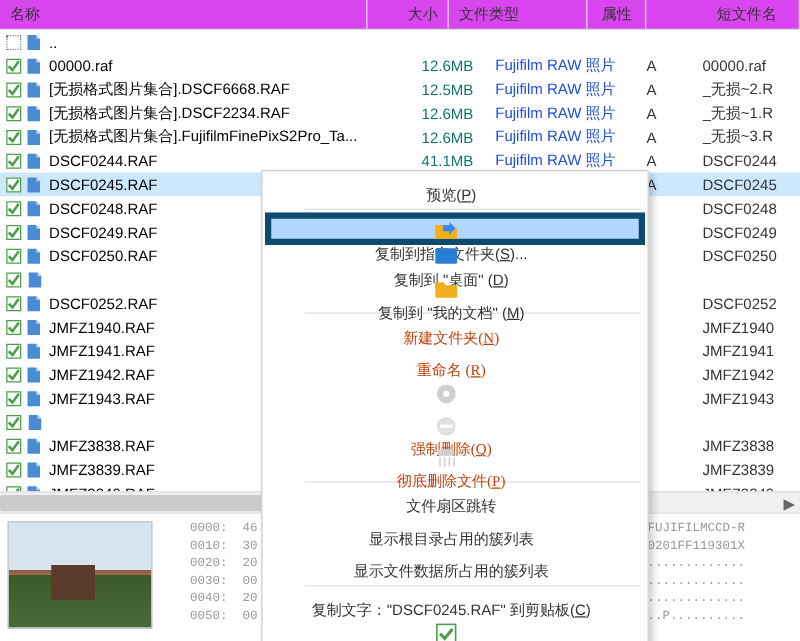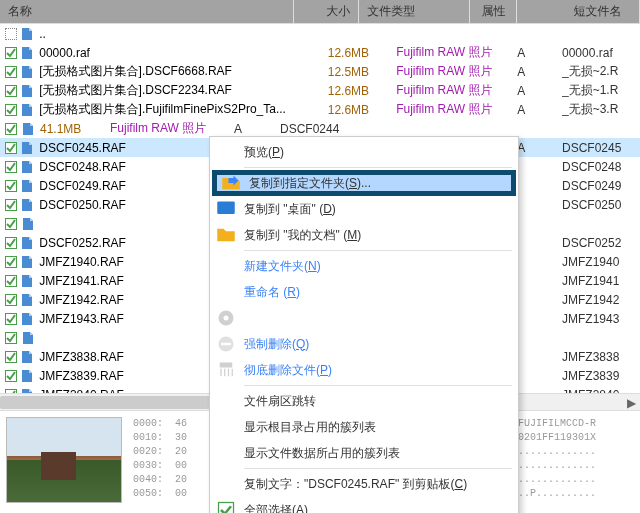--- a/index.html
+++ b/index.html
@@ -1,55 +1,55 @@
 <!DOCTYPE html>
 <html><head>
 <meta charset="utf-8">
 <style>
 * { margin: 0; padding: 0; box-sizing: border-box; }
 body { font-family: "Microsoft YaHei", "SimSun", sans-serif; font-size: 12px; background: #fff; width: 640px; height: 513px; overflow: hidden; position: relative; }
 
-.header { display: flex; border-bottom: 1px solid #ddd; height: 24px; align-items: center; background: #a3a3a3; }
+.header { display: flex; border-bottom: 1px solid #ddd; height: 24px; align-items: center; background: #d946ef; }
 .header-cell { padding: 3px 8px; border-right: 1px solid #ddd; color: #333; font-weight: 500; white-space: nowrap; overflow: hidden; }
 .hc-name { width: 320px; }
 .hc-size { width: 70px; text-align: right; }
 .hc-type { width: 120px; }
 .hc-attr { width: 50px; text-align: center; }
 .hc-short { width: 80px; margin-left: 48px; }
 
 .file-list { }
 .file-row { display: flex; align-items: center; height: 19px; padding-left: 4px; }
 .file-row.sel { background: #cce8ff; }
 .check { width: 14px; height: 14px; display: inline-flex; align-items: center; justify-content: center; margin-right: 2px; }
 .checkbox { width: 12px; height: 12px; border: 1px solid #4a9e4a; background: #fff; display: flex; align-items: center; justify-content: center; }
 .checkbox svg { width: 10px; height: 10px; }
 .dotbox { width: 12px; height: 12px; border: 1px dotted #888; }
 .fico { width: 16px; height: 16px; margin-right: 4px; display: inline-flex; align-items: center; justify-content: center; }
 .fico svg { width: 14px; height: 14px; }
 .fname { width: 296px; color: #000; white-space: nowrap; overflow: hidden; }
-.fsize { width: 70px; text-align: left; padding-right: 8px; color: #a16207; }
-.ftype { width: 120px; color: #a21caf; white-space: nowrap; overflow: hidden; }
+.fsize { width: 70px; text-align: center; padding-right: 8px; color: #0f766e; }
+.ftype { width: 120px; color: #1d4ed8; white-space: nowrap; overflow: hidden; }
 .fattr { width: 50px; color: #333; padding-left: 4px; }
 .fshort { width: 80px; color: #333; white-space: nowrap; overflow: hidden; }
 
 .scrollbar-h { position: absolute; left: 0; right: 0; bottom: 103px; height: 17px; background: #f0f0f0; border-top: 1px solid #ddd; }
 .scroll-thumb-h { position: absolute; left: 0; top: 2px; width: 420px; height: 13px; background: #ccc; border-radius: 2px; }
 .scroll-arrow { position: absolute; top: 0; width: 17px; height: 17px; display: flex; align-items: center; justify-content: center; color: #666; }
 .scroll-arrow.right { right: 0; }
 
 .preview-pane { position: absolute; left: 0; right: 0; bottom: 0; height: 103px; background: #fff; border-top: 1px solid #ddd; display: flex; padding: 6px; }
 .thumb { width: 116px; height: 86px; border: 1px solid #bbb; background: linear-gradient(to bottom, #d6e4f0 0%, #d6e4f0 45%, #8b5a3a 45%, #a06b4a 50%, #3a5a2a 50%, #4a6a3a 100%); position: relative; }
 .thumb::before { content: ''; position: absolute; left: 30%; top: 40%; width: 35px; height: 28px; background: #5a3a2a; }
 .hex1, .hex2 { font-family: "Courier New", monospace; font-size: 10px; line-height: 14px; color: #999; white-space: pre; }
-.hex1 { margin-left: 11px; width: 68px; }
+.hex1 { margin-left: 30px; width: 68px; }
 .hex2 { margin-left: auto; width: 116px; text-align: left; }
 
 .context-menu { position: absolute; left: 209px; top: 136px; width: 310px; background: #fff; border: 1px solid #ccc; box-shadow: 3px 3px 6px rgba(0,0,0,0.2); z-index: 10; padding: 2px; }
-.menu-item { display: flex; align-items: center; height: 26px; padding: 0 10px 0 4px; color: #333; }
-.menu-item.disabled { color: #3b82f6; }
+.menu-item { display: flex; align-items: center; height: 26px; padding: 0 10px 0 4px; color: #333; flex-direction: column; }
+.menu-item.disabled { color: #c2410c; font-family: Liberation Serif, serif; }
 .menu-item.hover { background: #b3d7ff; }
 .menu-icon { width: 20px; height: 20px; margin-right: 8px; display: inline-flex; align-items: center; justify-content: center; }
 .menu-text { flex: 1; }
 .menu-text u { text-decoration: underline; }
 .menu-sep { height: 1px; background: #e0e0e0; margin: 2px 4px 2px 32px; }
 .highlight-box { border: 5px solid #0c4a6e; }
 
 </style>
 </head>
 <body>
@@ -166,20 +166,21 @@
             <path stroke="#4a9e4a" stroke-width="2" fill="none" d="M1 5l3 3 5-7"></path>
           </svg>
         </span>
       </span>
       <span class="fico">
         <svg viewBox="0 0 14 14">
           <path fill="#4a8cd4" d="M2 1h7l3 3v9H2z"></path>
           <path fill="#b0d0f0" d="M9 1v3h3z"></path>
         </svg>
       </span>
+      <span class="fname">DSCF0244.RAF</span>
       <span class="fsize">41.1MB</span>
       <span class="ftype">Fujifilm RAW 照片</span>
       <span class="fattr">A</span>
       <span class="fshort">DSCF0244</span>
     </div>
     <div class="file-row sel">
       <span class="check">
         <span class="checkbox">
           <svg viewBox="0 0 10 10">
             <path stroke="#4a9e4a" stroke-width="2" fill="none" d="M1 5l3 3 5-7"></path>

